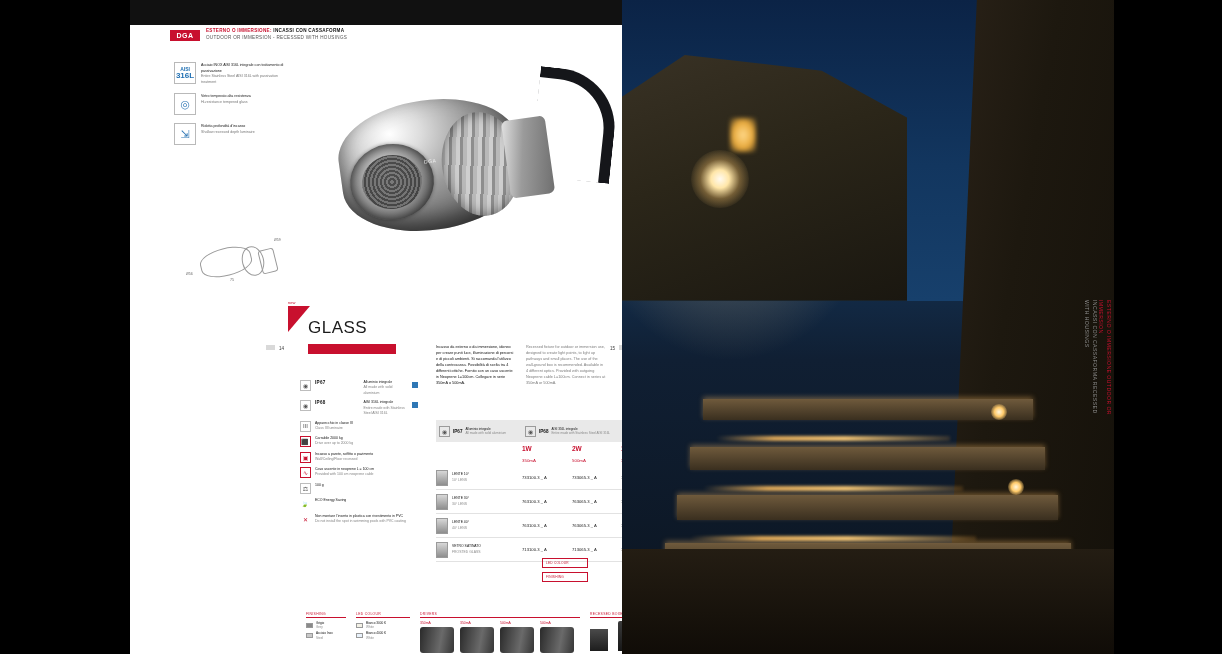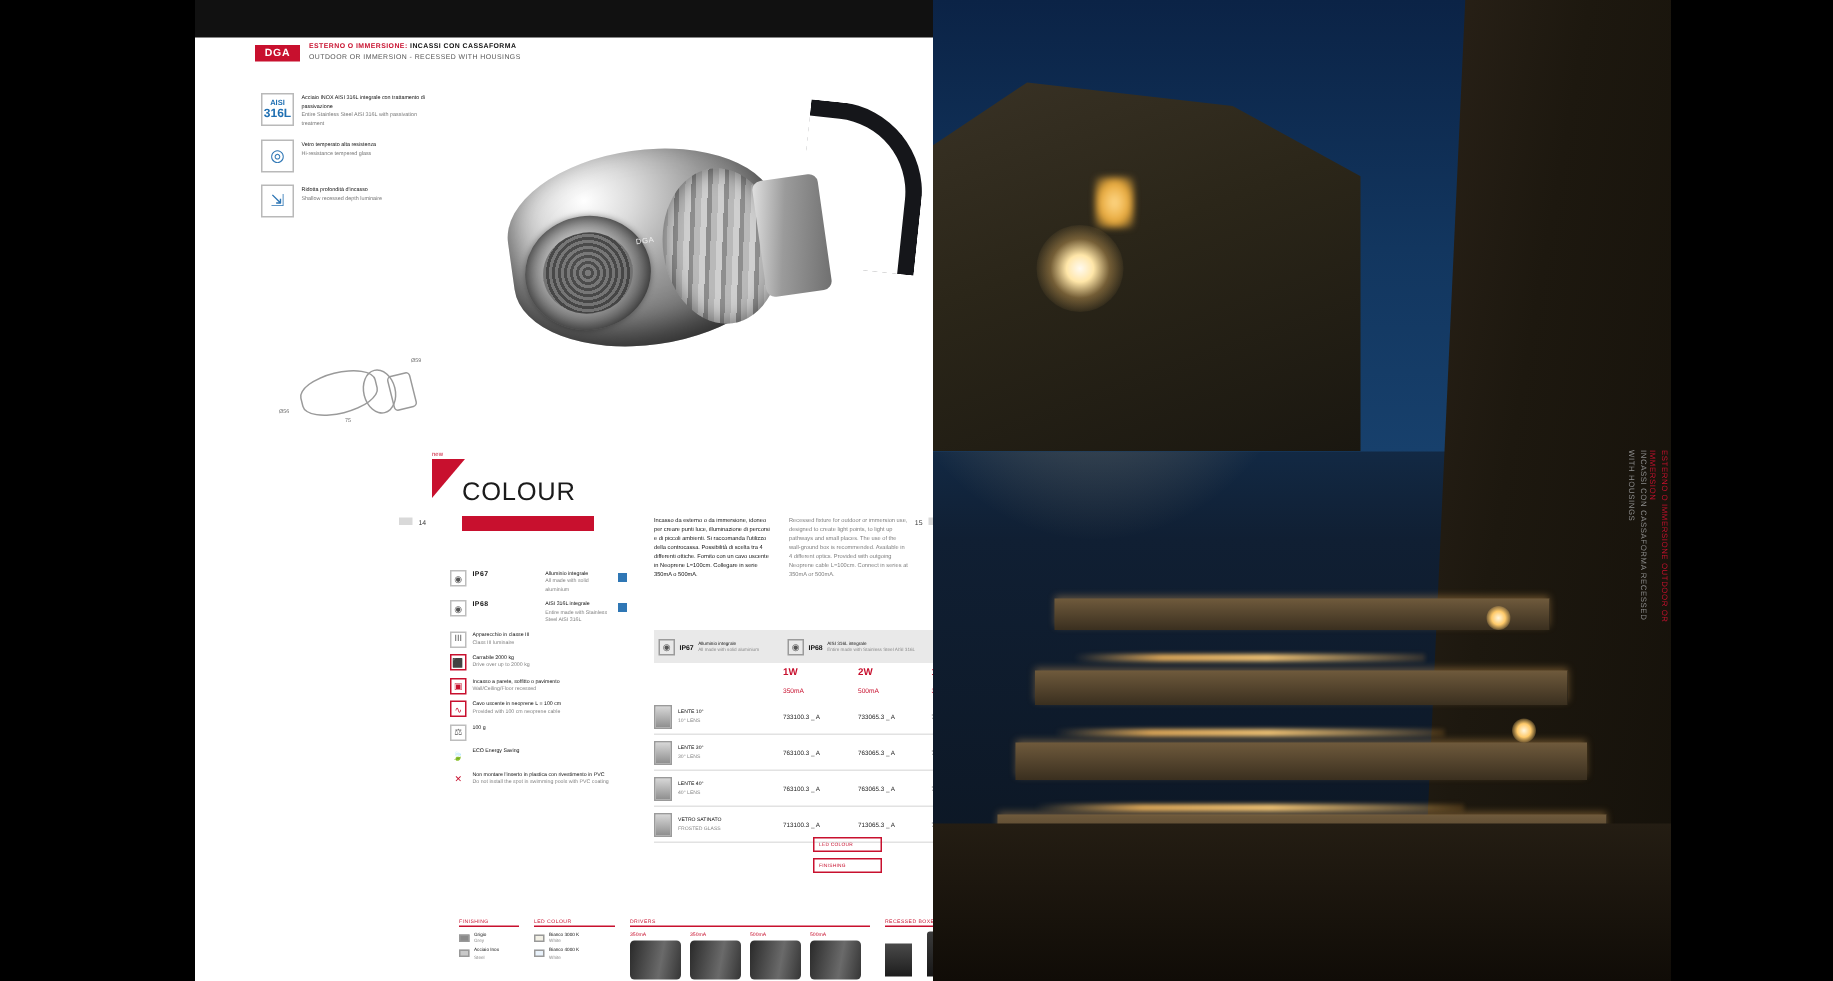--- a/index.html
+++ b/index.html
@@ -357,21 +357,21 @@
     <div class="d-cap"></div>
     <div class="lbl l-d59">Ø59</div>
     <div class="lbl l-d56">Ø56</div>
     <div class="lbl l-75">75</div>
   </div>
 
   <div class="newflag">
     <div class="lbl">new</div>
     <div class="tri"></div>
   </div>
-  <div class="cosmo-title">COLOUR</div>
+  <div class="cosmo-title">GLASS</div>
   <div class="cosmo-rule"></div>
   <div class="pageno">
     <span class="sq"></span><span>14</span>
   </div>
   <div class="pageno-right">
     <span>15</span><span class="sq"></span>
   </div>
 
   <div class="desc">
     <div class="col it">Incasso da esterno o da immersione, idoneo per creare punti luce, illuminazione di percorsi e di piccoli ambienti.

